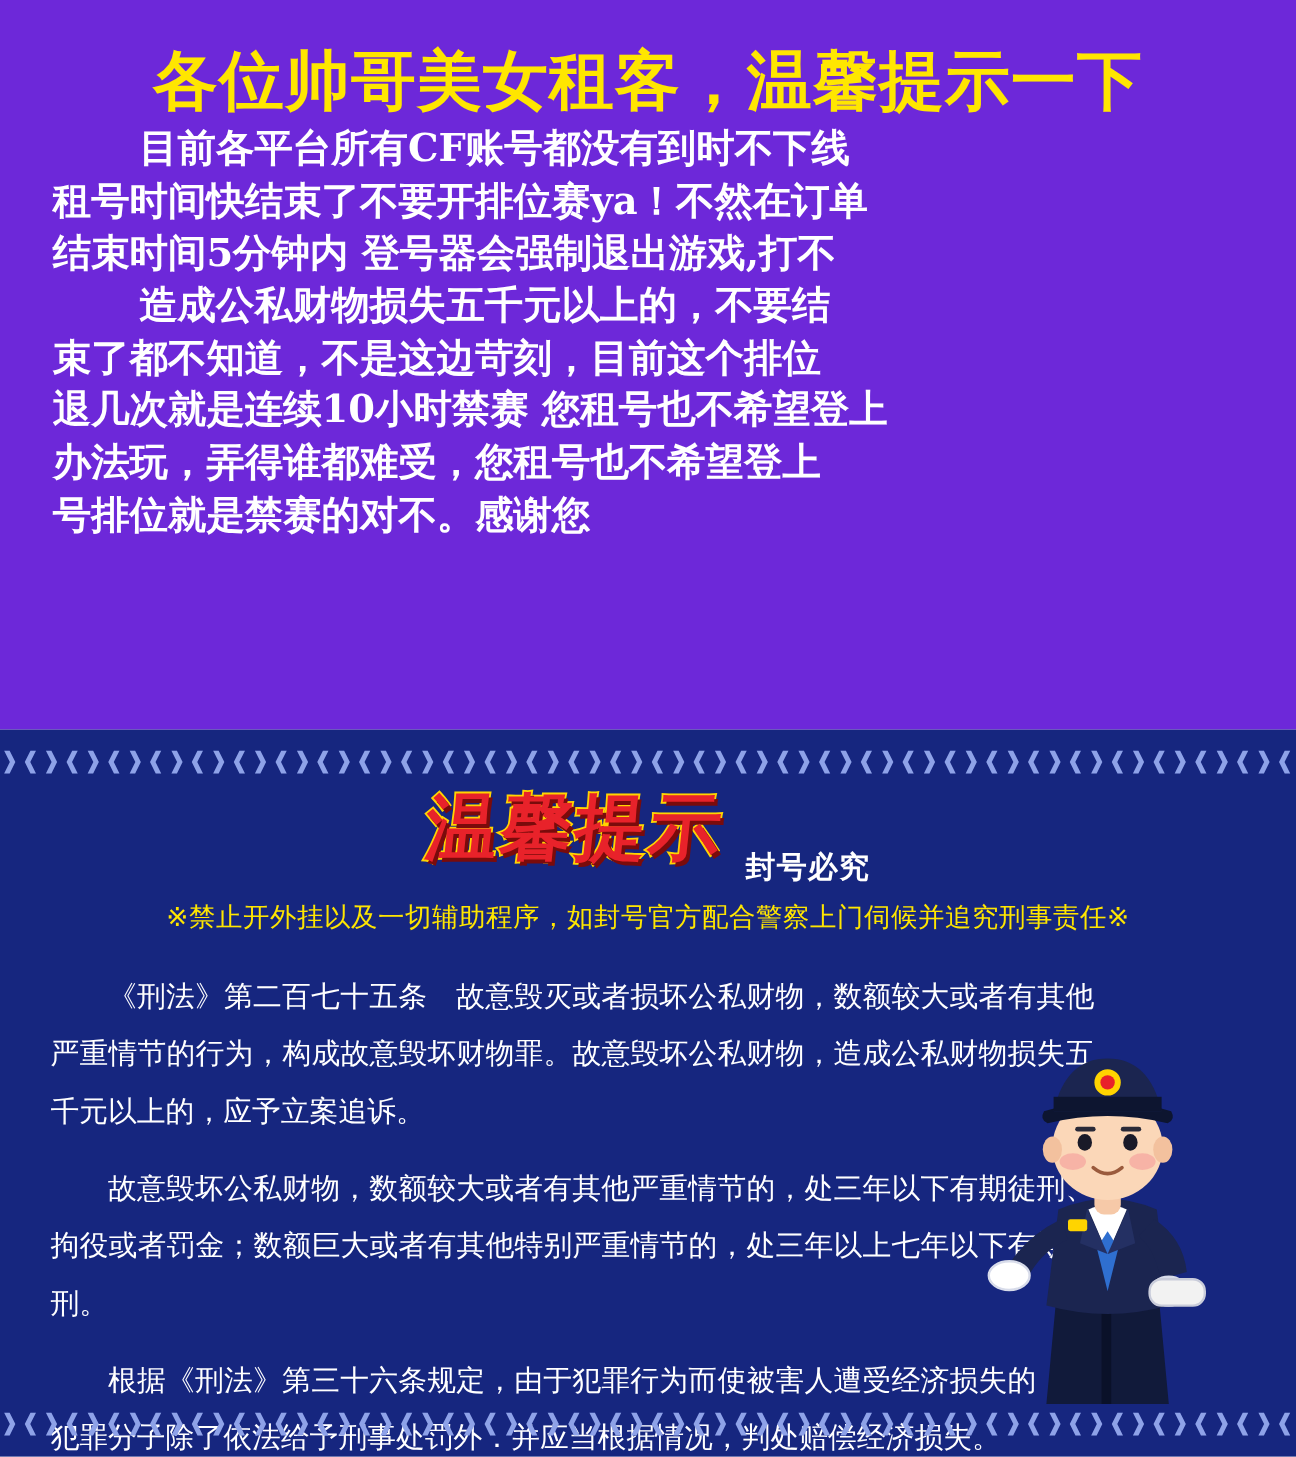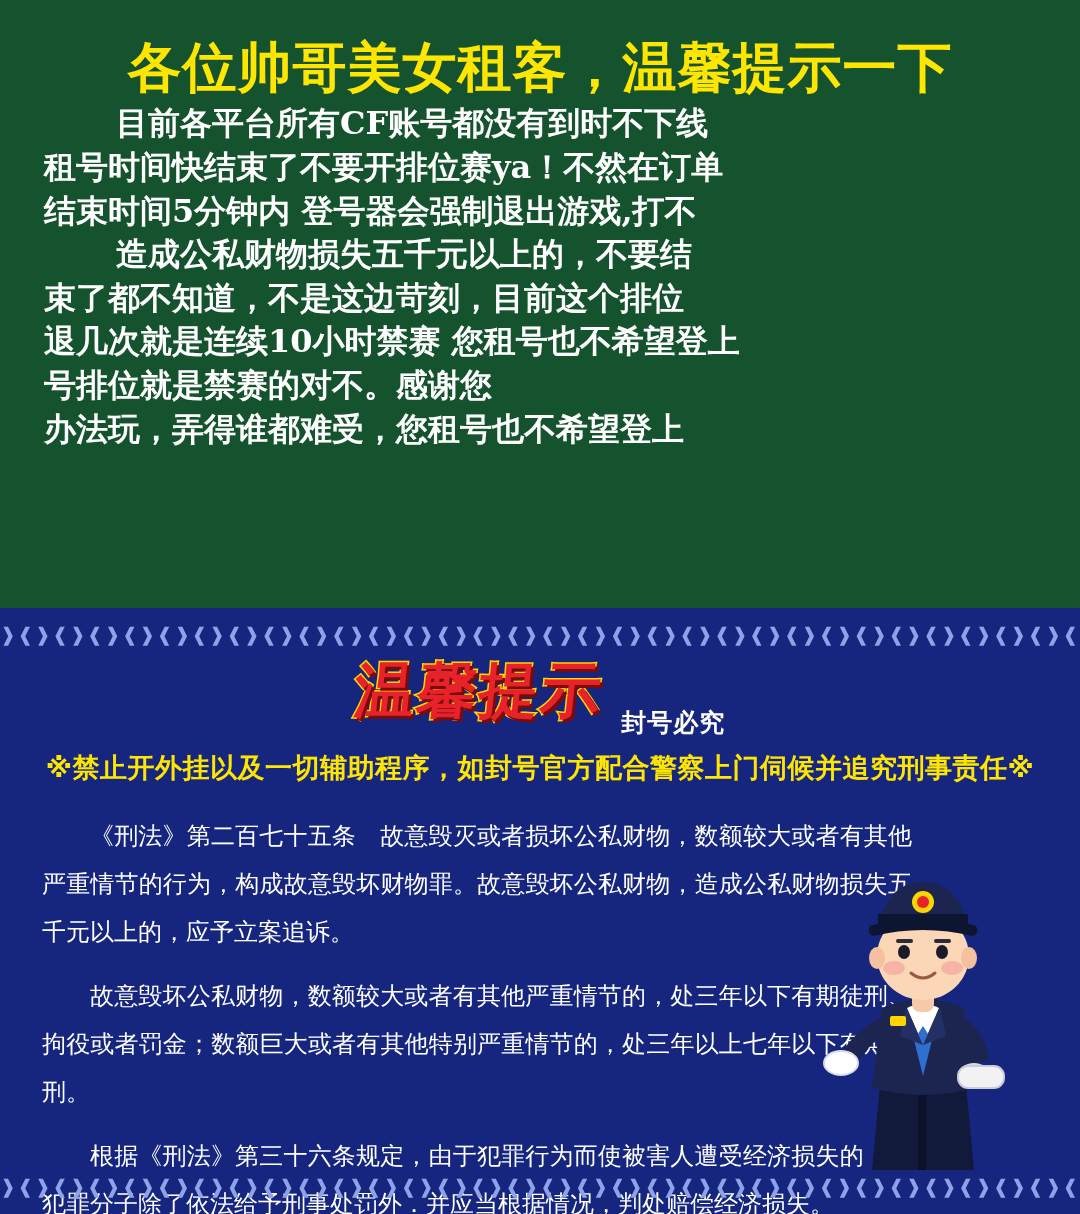--- a/index.html
+++ b/index.html
@@ -19,21 +19,21 @@
     width: 1080px;
     height: 1214px;
     overflow: hidden;
   }
 
   
   .red-panel {
     position: relative;
     width: 1080px;
     height: 608px;
-    background: #14532d;
+    background: #6d28d9;
     box-sizing: border-box;
     padding: 30px 30px 0 30px;
   }
 
   .red-title {
     color: #ffe600;
     font-family: "DejaVu Sans", sans-serif;
     font-weight: bold;
     font-size: 54px;
     line-height: 1.1;
@@ -126,22 +126,22 @@
     margin-left: 14px;
     vertical-align: middle;
     position: relative;
     top: 32px;
   }
 
   .warn-line {
     text-align: center;
     color: #ffe600;
     font-family: "DejaVu Sans", sans-serif;
-    font-weight: bold;
-    font-size: 27px;
+    font-weight: normal;
+    font-size: 22px;
     letter-spacing: 0.5px;
     margin-top: 6px;
     white-space: nowrap;
   }
 
   .legal-text {
     margin: 26px 40px 0 42px;
     color: #ffffff;
     font-family: "DejaVu Sans", sans-serif;
     font-size: 24px;
@@ -170,22 +170,22 @@
 
   <section class="red-panel">
     <h1 class="red-title">各位帅哥美女租客，温馨提示一下</h1>
     <div class="red-body">
       <p class="red-para-indent">目前各平台所有CF账号都没有到时不下线</p>
       <p>租号时间快结束了不要开排位赛ya！不然在订单</p>
       <p>结束时间5分钟内 登号器会强制退出游戏,打不</p>
       <p class="red-para-indent">造成公私财物损失五千元以上的，不要结</p>
       <p>束了都不知道，不是这边苛刻，目前这个排位</p>
       <p>退几次就是连续10小时禁赛 您租号也不希望登上</p>
+      <p>办法玩，弄得谁都难受，您租号也不希望登上</p>
       <p>号排位就是禁赛的对不。感谢您</p>
-      <p>办法玩，弄得谁都难受，您租号也不希望登上</p>
     </div>
   </section>
 
   <section class="blue-panel">
 
     <div class="leaf-border top">❰❱❰❱❰❱❰❱❰❱❰❱❰❱❰❱❰❱❰❱❰❱❰❱❰❱❰❱❰❱❰❱❰❱❰❱❰❱❰❱❰❱❰❱❰❱❰❱❰❱❰❱❰❱❰❱❰❱❰❱❰❱❰❱❰❱❰❱❰❱❰❱❰❱❰❱❰❱❰❱❰❱❰❱❰❱❰❱</div>
 
     <div class="blue-inner">
 
       <div class="tip-heading-wrap">

